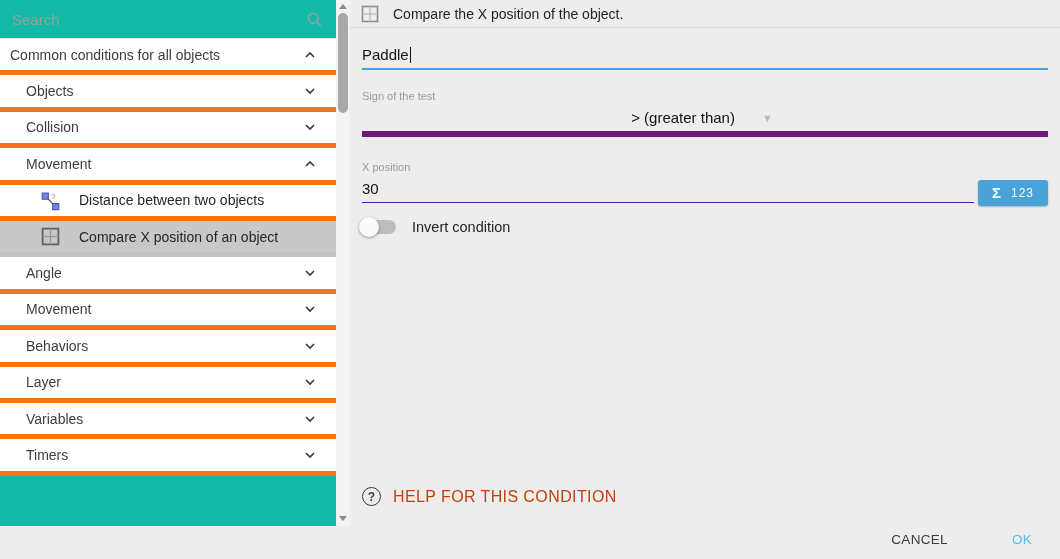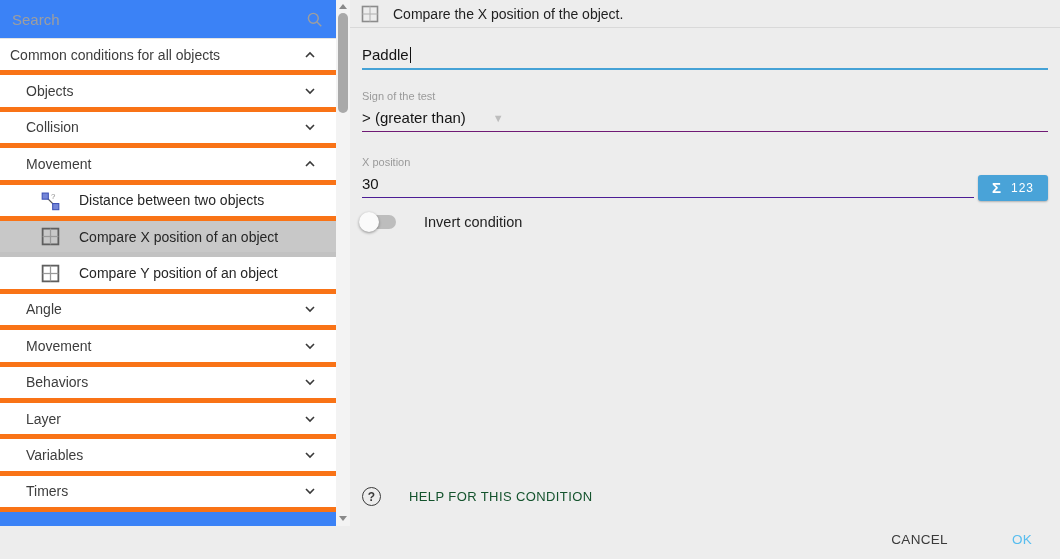--- a/index.html
+++ b/index.html
@@ -1,21 +1,21 @@
 <!DOCTYPE html>
 <html><head>
 <meta charset="utf-8">
 <style>
   * { margin:0; padding:0; box-sizing:border-box; }
   html,body { width:1060px; height:559px; overflow:hidden; }
   body { font-family:"Liberation Sans", sans-serif; background:#ededed; }
   .app { position:relative; width:1060px; height:559px; background:#ededed; }
 
   
-  .sidebar { position:absolute; left:0; top:0; width:350px; height:526px; background:#3b82f6; display:flex; }
+  .sidebar { position:absolute; left:0; top:0; width:350px; height:526px; background:#14b8a6; display:flex; }
   .side-list { width:336px; height:100%; overflow:hidden; }
   .search-row { height:39px; display:flex; align-items:center; padding:0 12px; border-bottom:1px solid #e4e4e4; }
   .search-row input { flex:1; border:none; outline:none; background:transparent; font-family:"Liberation Sans",sans-serif; font-size:15px; color:#222; }
   .search-row input::placeholder { color:#9e9e9e; }
   .search-ic { width:19px; height:19px; flex:0 0 auto; }
 
   .row { position:relative; height:36.4px; display:flex; align-items:center; border-bottom:5px solid #f97316; cursor:pointer; background:#fff; }
   .row.lvl0 { padding-left:10px; }
   .row.lvl1 { padding-left:26px; }
   .row.leaf { padding-left:40px; }
@@ -44,39 +44,39 @@
   .field { padding:0 12px; }
   .field .flabel { font-size:11px; line-height:13px; }
   .field .fvalue { display:flex; align-items:center; font-size:15px; color:#141414; padding:6px 0 5px 0; }
   .f-object { margin-top:12px; }
   .f-object .flabel { color:#5fb0de; }
   .f-object .fvalue { border-bottom:2px solid #45a2d6;align-items:flex-end; }
   .text-caret { display:inline-block; width:1px; height:16px; background:#111; margin-left:1px; }
 
   .f-sign { margin-top:20px; }
   .f-sign .flabel, .f-x .flabel { color:#9a9a9a; }
-  .f-sign .fvalue { border-bottom:1px solid #701a75; justify-content:flex-start; cursor:pointer;gap:27px; }
+  .f-sign .fvalue { border-bottom:6px solid #701a75; justify-content:center; cursor:pointer;gap:27px; }
   .sel-caret { color:#bdbdbd; font-size:11px; margin-right:6px; }
 
   .f-x { margin-top:24px; }
   .x-row { display:flex; align-items:center; }
   .x-row .grow { flex:1; }
   .f-x .fvalue { border-bottom:1px solid #4c1d95; }
   .expr-btn { flex:0 0 auto; width:70px; height:26px; margin-left:4px; transform:translateY(4px); background:#49a3d8; border:none; border-radius:3px; color:#fff; display:flex; align-items:center; justify-content:center; gap:10px; cursor:pointer; box-shadow:0 1px 2px rgba(0,0,0,.25); }
   .expr-btn .sig { font-size:15px; font-weight:bold; }
   .expr-btn .num { font-size:12px; letter-spacing:1px; }
 
   .toggle-row { margin-top:16px; padding:0 12px; display:flex; align-items:center; }
   .tgl { position:relative; width:34px; height:14px; border-radius:7px; background:#bdbdbd; cursor:pointer; flex:0 0 auto; }
   .tgl .knob { position:absolute; left:-3px; top:-3px; width:20px; height:20px; border-radius:50%; background:#fafafa; box-shadow:0 1px 3px rgba(0,0,0,.4); }
-  .toggle-row .tlabel { margin-left:28px; font-size:14.5px; color:#222; }
+  .toggle-row .tlabel { margin-left:16px; font-size:14.5px; color:#222; }
 
   .help-row { margin-top:auto; padding:0 12px 13px 12px; display:flex; align-items:center; cursor:pointer; }
   .help-ic { width:19px; height:19px; border:1.8px solid #3a3a3a; border-radius:50%; display:flex; align-items:center; justify-content:center; font-size:12px; font-weight:bold; color:#3a3a3a; flex:0 0 auto; }
-  .help-row .hlabel { margin-left:28px; font-size:13px; color:#14532d; letter-spacing:.4px; }
+  .help-row .hlabel { margin-left:12px; font-size:16px; color:#c2410c; letter-spacing:.4px; }
 
   .footer { flex:0 0 auto; height:40px; display:flex; align-items:center; justify-content:flex-end; padding-right:26px; gap:60px; }
   .btn-flat { background:none; border:none; font-family:"Liberation Sans",sans-serif; font-size:13.5px; letter-spacing:.3px; cursor:pointer; padding:6px 2px; }
   .btn-cancel { color:#3a3a3a; }
   .btn-ok { color:#57bdef; }
 </style>
 </head>
 <body>
 
 <div class="app">
@@ -132,28 +132,20 @@
 
       <div class="row leaf selected">
         <svg class="leaf-ic" viewBox="0 0 20 20">
           <rect x="2.5" y="2.5" width="15" height="15" fill="none" stroke="#5f5f5f" stroke-width="1.7"></rect>
           <line x1="10" y1="2.5" x2="10" y2="17.5" stroke="#9a9a9a" stroke-width="1.2"></line>
           <line x1="2.5" y1="10" x2="17.5" y2="10" stroke="#9a9a9a" stroke-width="1.2"></line>
         </svg>
         <span class="lbl">Compare X position of an object</span>
       </div>
 
-      <div class="row leaf">
-        <svg class="leaf-ic" viewBox="0 0 20 20">
-          <rect x="2.5" y="2.5" width="15" height="15" fill="none" stroke="#5f5f5f" stroke-width="1.7"></rect>
-          <line x1="10" y1="2.5" x2="10" y2="17.5" stroke="#9a9a9a" stroke-width="1.2"></line>
-          <line x1="2.5" y1="10" x2="17.5" y2="10" stroke="#9a9a9a" stroke-width="1.2"></line>
-        </svg>
-        <span class="lbl">Compare Y position of an object</span>
-      </div>
 
       <div class="row lvl1">
         <span class="lbl">Angle</span>
         <svg class="chev" viewBox="0 0 24 24">
             <polyline points="6,9 12,15 18,9" fill="none" stroke="#3a3a3a" stroke-width="2.4"></polyline>
           </svg>
       </div>
 
       <div class="row lvl1">
         <span class="lbl">Movement</span>

